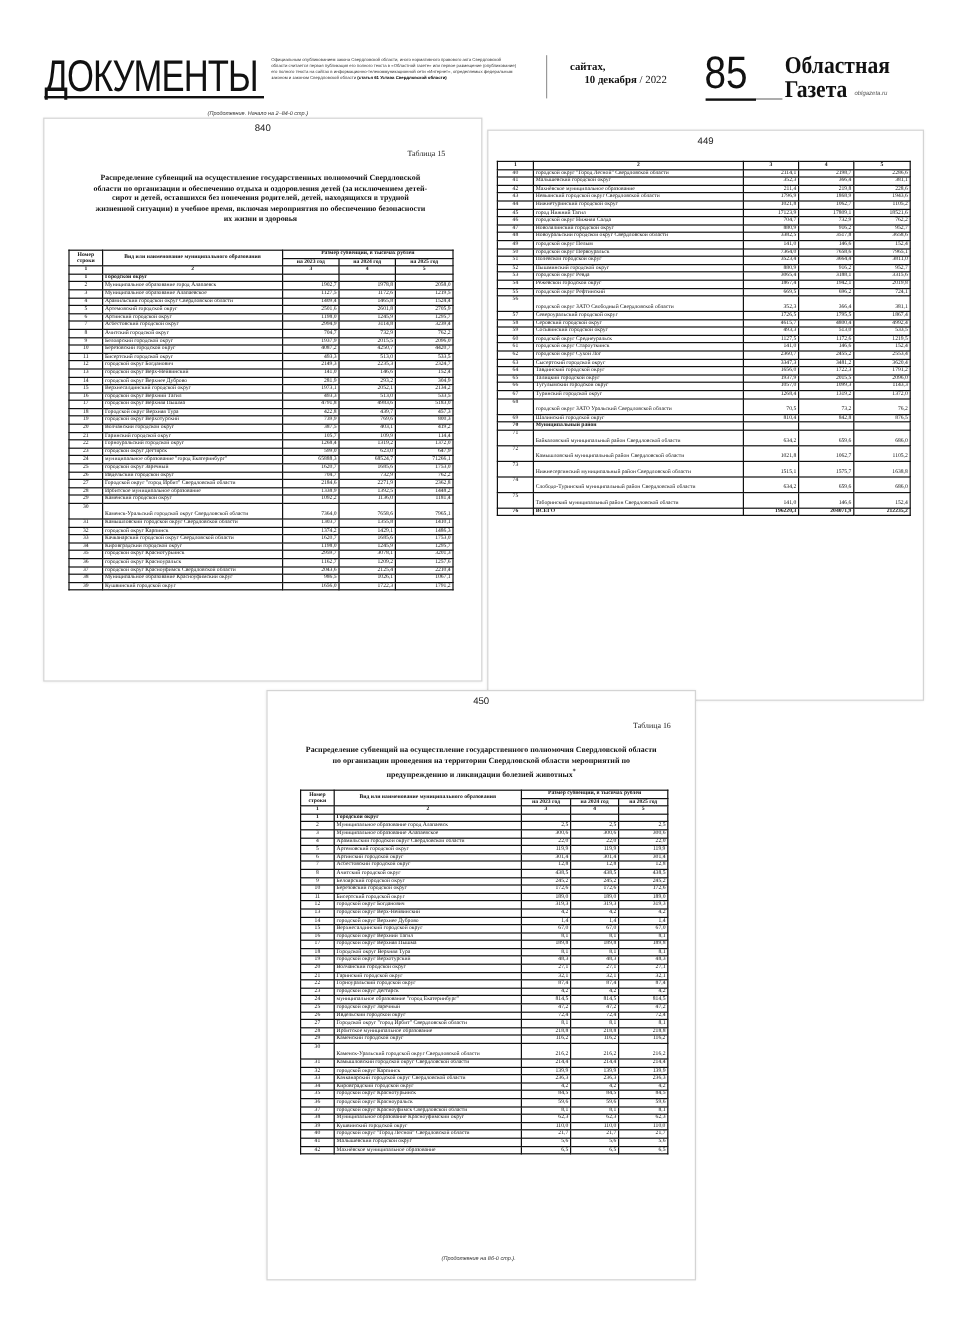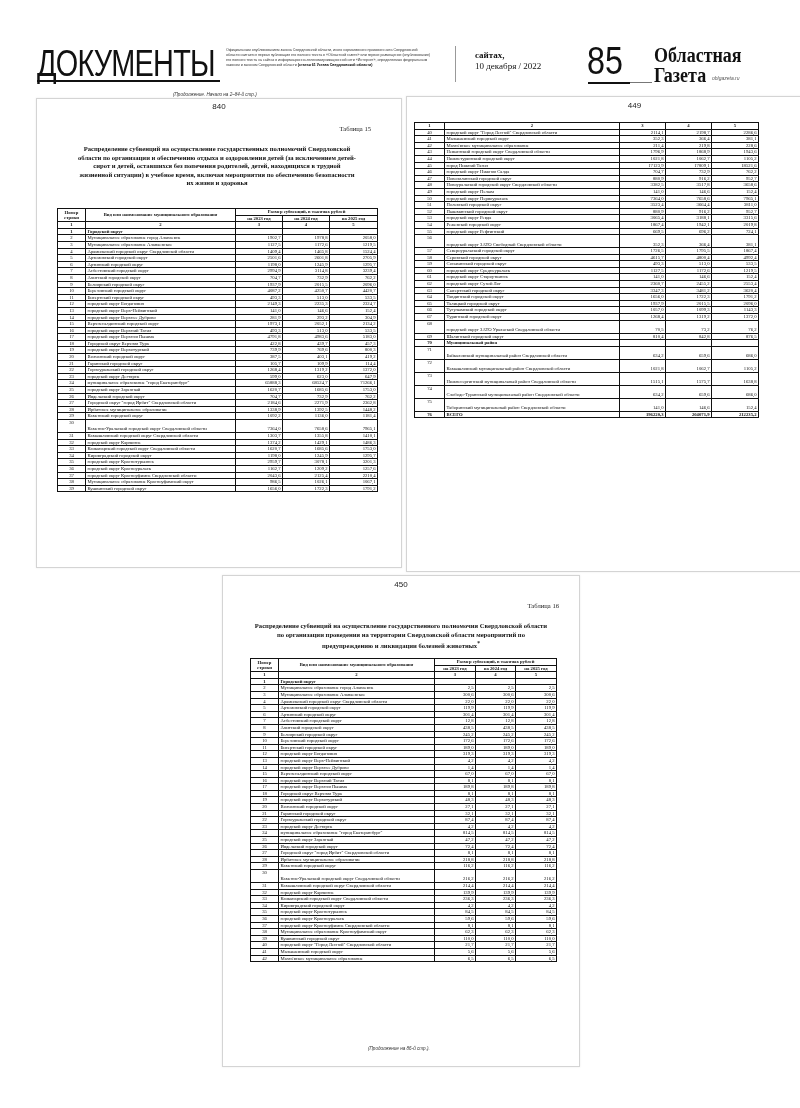--- a/index.html
+++ b/index.html
@@ -6,21 +6,21 @@
   body { width: 800px; height: 1108px; position: relative; overflow: hidden; font-family: "Liberation Serif", serif; color: #111; }
 
   .masthead { position: absolute; left: 0; top: 0; width: 800px; height: 90px; }
   .mh-title { position: absolute; left: 37px; top: 44px; font-family: "Liberation Sans", sans-serif; font-size: 37px; letter-spacing: -1px; transform: scaleX(0.78); transform-origin: left top; color: #111; line-height: 40px; }
   .mh-underline { position: absolute; left: 37px; top: 80px; width: 183px; height: 2px; background: #111; }
   .mh-legal { position: absolute; left: 226px; top: 48px; width: 205px; font-family: "Liberation Sans", sans-serif; font-size: 3.6px; line-height: 5px; color: #333; }
   .mh-legal b { color: #000; }
   .mh-divider { position: absolute; left: 455px; top: 46px; width: 1px; height: 36px; background: #999; }
   .mh-day { position: absolute; left: 475px; top: 50px; font-size: 9px; font-weight: bold; line-height: 11px; }
   .mh-date { position: absolute; left: 475px; top: 61px; font-size: 9px; line-height: 11px; }
-  .mh-date b { font-weight: normal; }
+  .mh-date b { font-weight: bold; margin-left: 12px; }
   .mh-issue { position: absolute; left: 587px; top: 40px; font-family: "Liberation Sans", sans-serif; font-size: 38px; line-height: 42px; transform: scaleX(0.85); transform-origin: left top; }
   .mh-issue-line { position: absolute; left: 588px; top: 82px; width: 42px; height: 2px; background: #111; }
   .mh-paper-line { position: absolute; left: 630px; top: 82px; width: 22px; height: 1px; background: #777; }
   .mh-paper1 { position: absolute; left: 654px; top: 44px; font-size: 20px; font-weight: bold; line-height: 22px; transform: scaleX(0.9); transform-origin: left top; }
   .mh-paper2 { position: absolute; left: 654px; top: 64px; font-size: 20px; font-weight: bold; line-height: 22px; transform: scaleX(0.9); transform-origin: left top; }
   .mh-site { position: absolute; left: 712px; top: 75px; font-family: "Liberation Sans", sans-serif; font-size: 5px; font-style: italic; color: #555; }
 
   .cont-note { position: absolute; font-family: "Liberation Sans", sans-serif; font-size: 4.6px; font-style: italic; color: #333; }
 
   .panel { position: absolute; background: #fff; border: 1px solid #d4d4d4; box-shadow: 0 0 2px rgba(0,0,0,0.08); }
@@ -360,21 +360,21 @@
           <td class="no">39</td>
           <td class="nm">Кушвинский городской округ</td>
           <td class="num">1656,0</td>
           <td class="num">1722,3</td>
           <td class="num">1791,2</td>
         </tr>
       </tbody>
   </table>
 </div>
 
-<div class="panel" style="left:406px; top:96px; width:362px; height:474px;padding-left:31px;">
+<div class="panel" style="left:406px; top:108px; width:362px; height:474px;">
   <div class="pagenum" style="top:4px;">449</div>
   <table class="dt" id="t449" style="left:7px; top:25px; width:344px;">
     <colgroup>
         <col style="width:30px">
         <col style="width:175px">
         <col style="width:46px">
         <col style="width:46px">
         <col style="width:47px">
       </colgroup>
     <thead>

